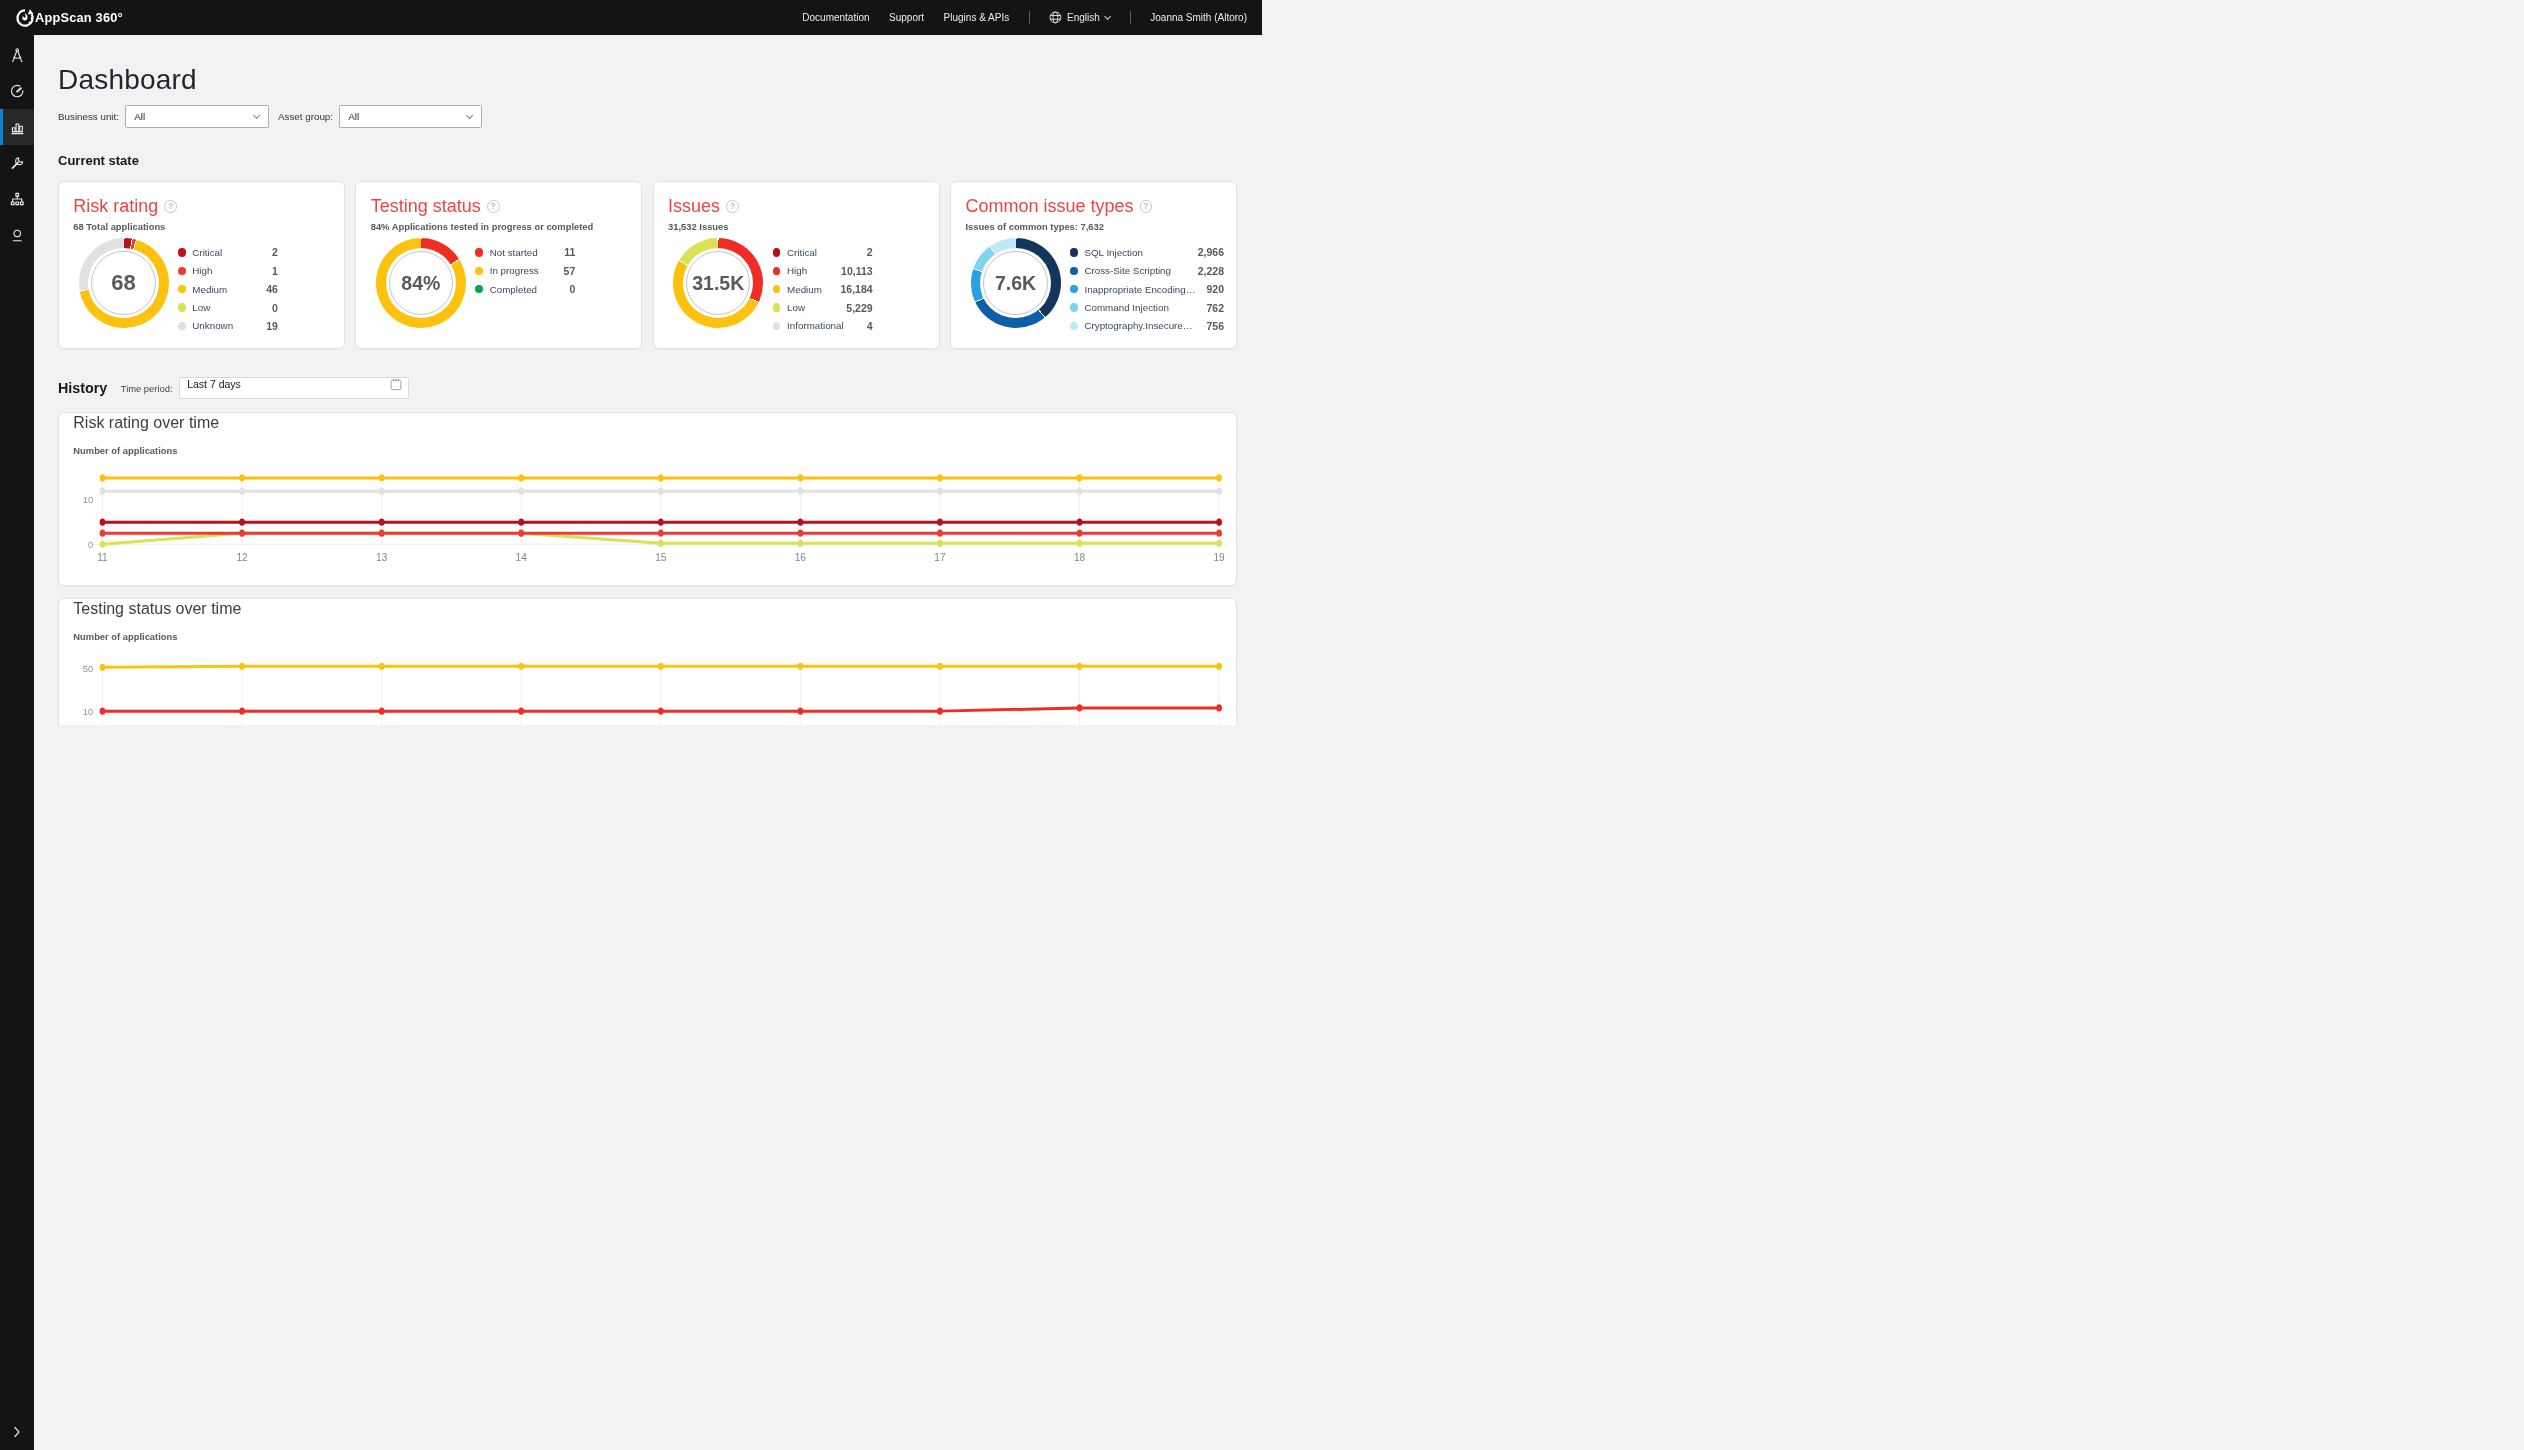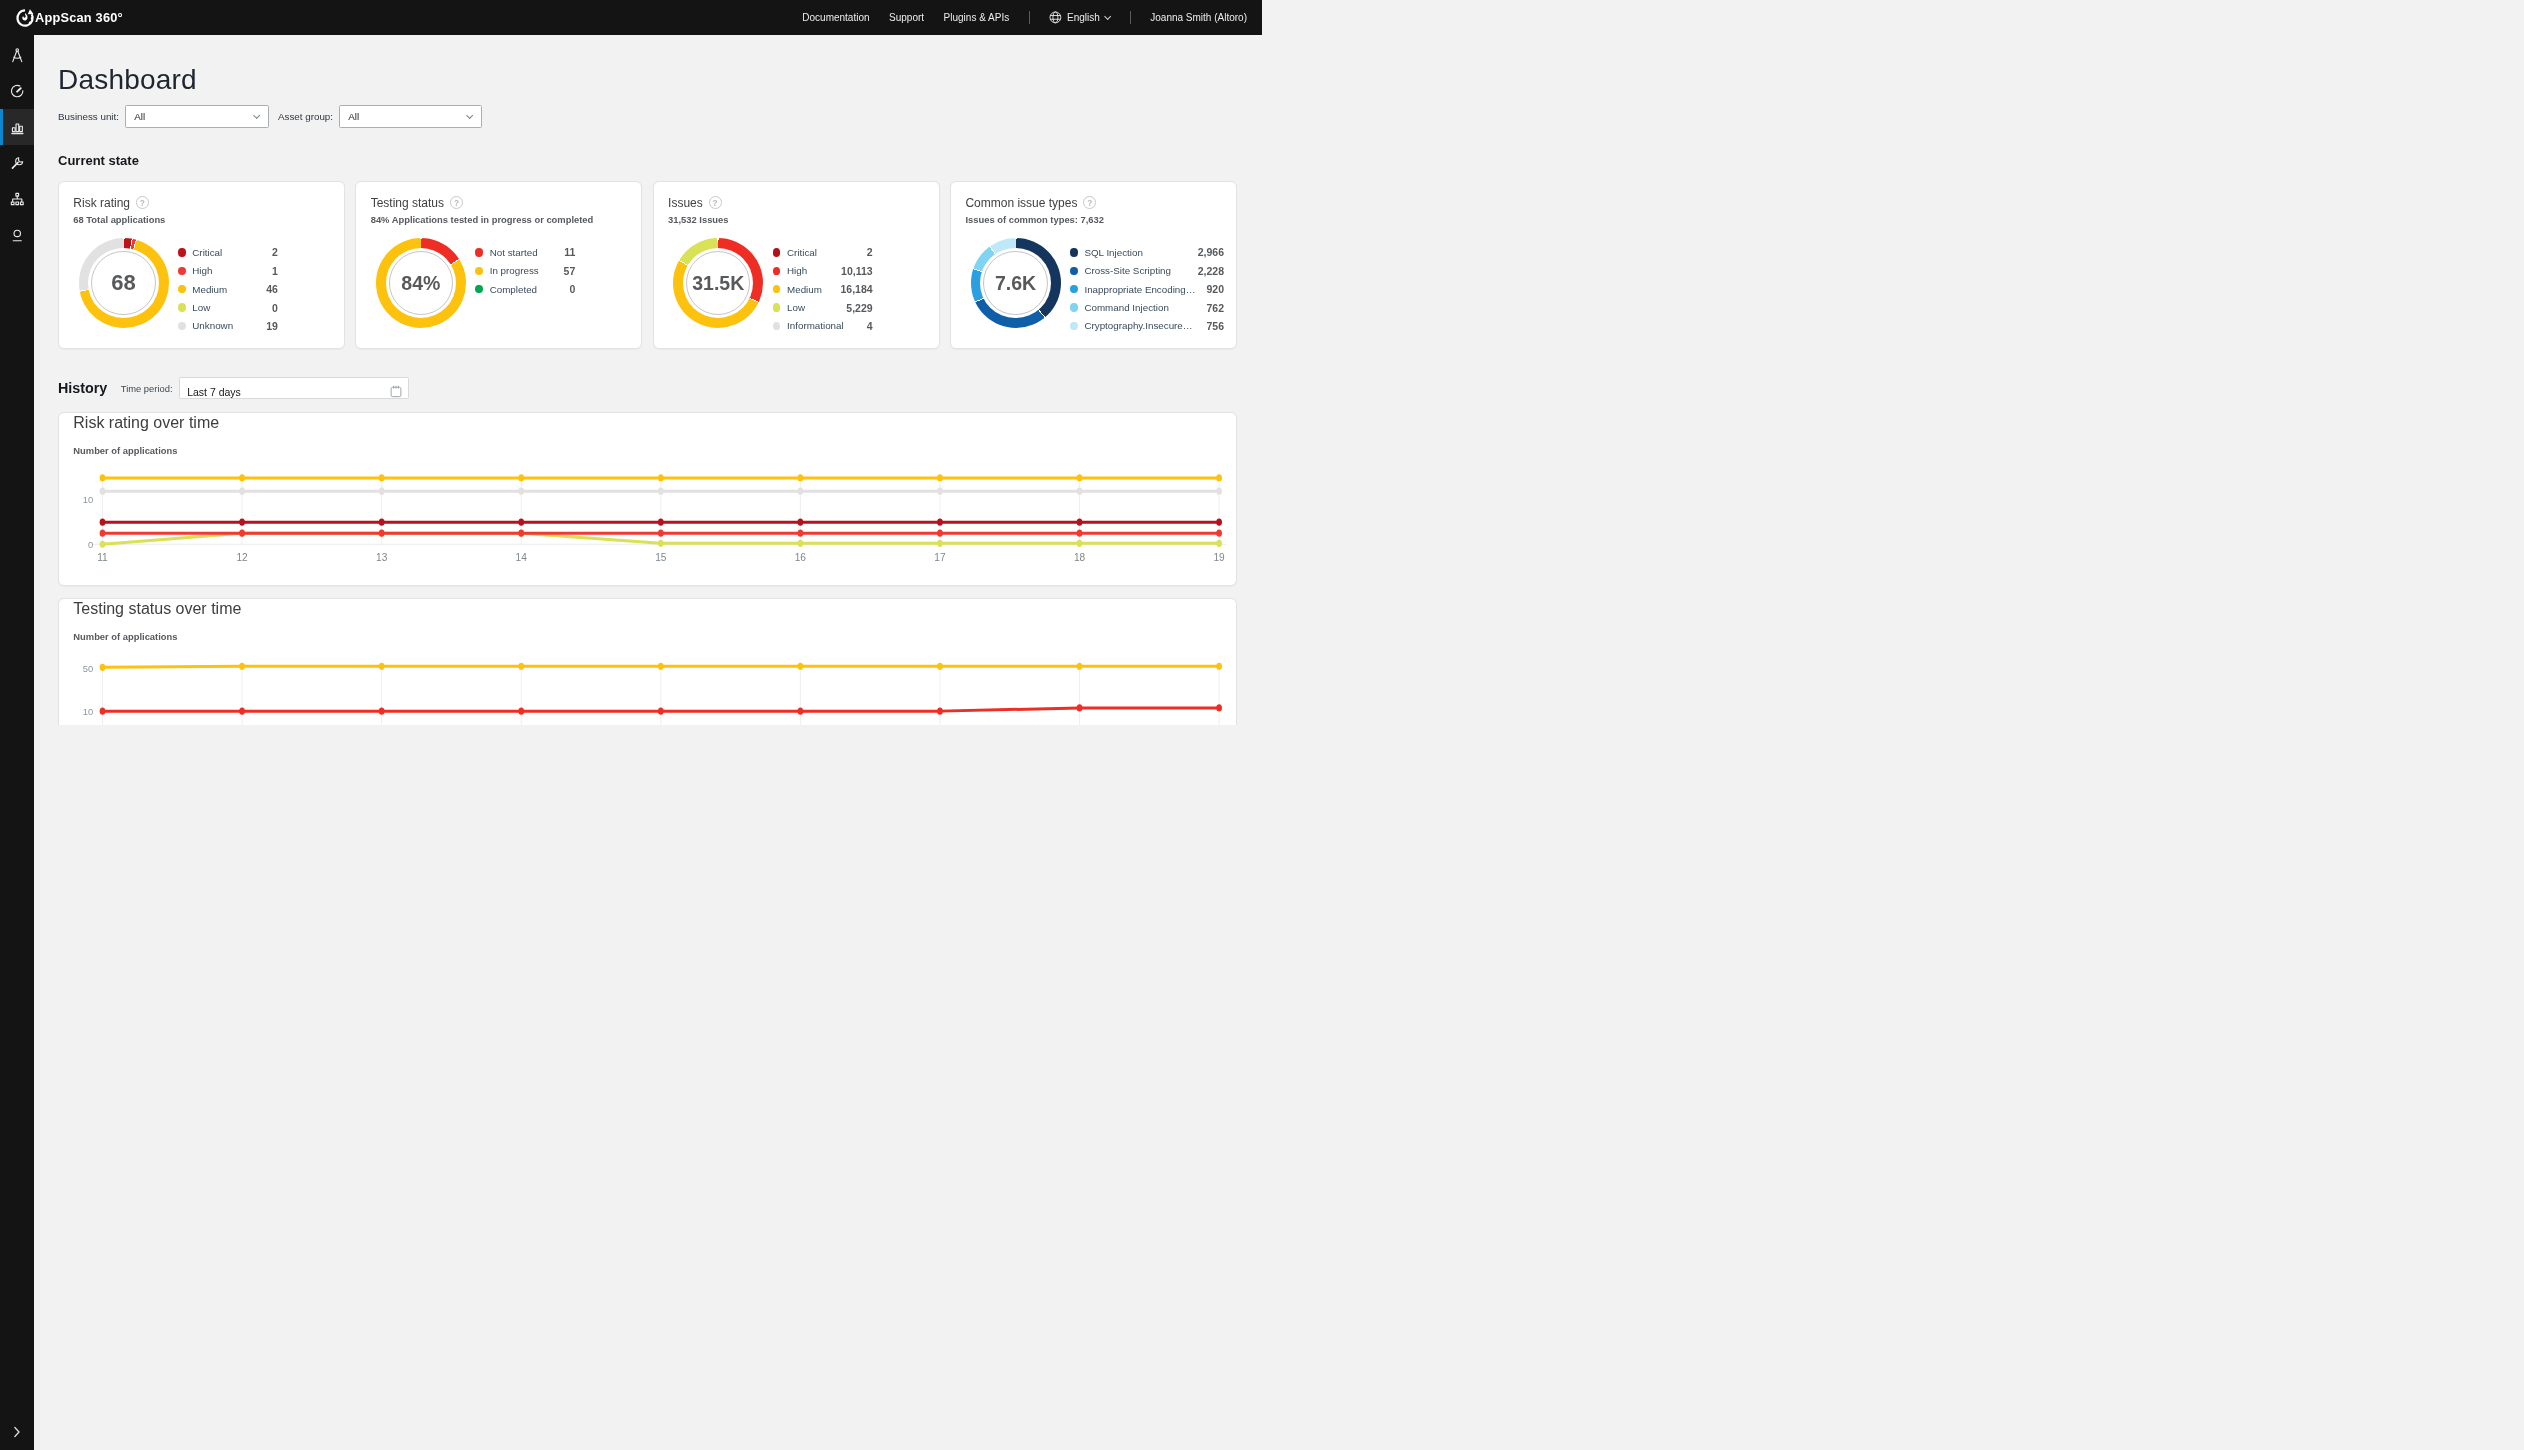--- a/index.html
+++ b/index.html
@@ -43,41 +43,41 @@
   .select .val { font-size:9.8px; color:#1f1f1f; }
   .select .chev-down { border-color:#7a8288; }
 
   h2.section { margin-top:25.5px; font-size:13px; font-weight:bold; color:#15181c; }
 
   
   .cards { margin-top:12.8px; width:1179px; display:grid; grid-template-columns:repeat(4,1fr); gap:10.5px; }
   .card { position:relative; height:168px; background:#fff; border:0.8px solid #e3e3e3; border-radius:6px;
     box-shadow:0 0.8px 1.5px rgba(0,0,0,.04); padding:13.5px 12px 0 14.3px; }
   .card-head { display:flex; align-items:center; gap:6px; }
-  .card-title { font-size:12px; color:#404040; }
+  .card-title { font-size:18px; color:#ef4444; }
   .help { width:12.8px; height:12.8px; border:1.1px solid #c9c9c9; border-radius:50%; color:#b9b9b9;
     font-size:8.3px; font-weight:bold; display:flex; align-items:center; justify-content:center; cursor:pointer; }
   .card-sub { margin-top:4.5px; font-size:9.4px; font-weight:bold; color:#56595d; }
   .donut { position:absolute; left:19.5px; top:56px; width:90px; height:90px; border-radius:50%; }
   .hole { position:absolute; inset:12.8px; background:#fff; border-radius:50%; border:0.8px solid #c6c6c6;
     box-shadow:0 0 0 3px #fff; display:flex; align-items:center; justify-content:center; }
   .center-num { font-size:19.5px; font-weight:bold; color:#58595b; }
   .legend { position:absolute; left:119px; top:61px; right:66px; }
   .card-wide-legend .legend { right:12px; }
   .leg-row { height:18.4px; display:flex; align-items:center; }
   .leg-dot { width:7.5px; height:8.3px; border-radius:50%; margin-right:6.8px; flex:none; }
   .leg-label { flex:1; font-size:9.8px; color:#3a4b5c; white-space:nowrap; overflow:hidden; text-overflow:ellipsis; }
   .leg-val { margin-left:6px; font-size:10.5px; font-weight:bold; color:#565a5e; white-space:nowrap; }
 
   
   .history-row { margin-top:28px; display:flex; align-items:center; }
   .history-row h2 { font-size:14.3px; font-weight:bold; color:#15181c; }
   .tp-label { margin-left:13.5px; margin-right:6.8px; font-size:9.4px; color:#3c4854; }
   .time-input { width:230px; height:22px; background:#fff; border:0.8px solid #d9d9d9; border-radius:1.5px;
-    display:flex; align-items:flex-end; justify-content:space-between; padding:0 6.8px; cursor:pointer; }
+    display:flex; align-items:flex-start; justify-content:space-between; padding:0 6.8px; cursor:pointer; }
   .time-input .val { font-size:10.5px; color:#161616; }
   .cal-icon svg { stroke:#9aa2a8; fill:none; stroke-width:1.3; }
 
   
   .chart-card { position:relative; width:1179px; background:#fff; border:0.8px solid #e3e3e3;
     border-radius:6px; box-shadow:0 0.8px 1.5px rgba(0,0,0,.04); }
   .chart-card.risk { margin-top:12.8px; height:174px; }
   .chart-card.testing { margin-top:12px; height:180px; }
   .chart-title { position:absolute; left:14.3px; top:1px; font-size:16px; color:#3e3e3e; }
   .chart-sub { position:absolute; left:14.3px; top:32px; font-size:9.4px; font-weight:bold; color:#56595d; }

